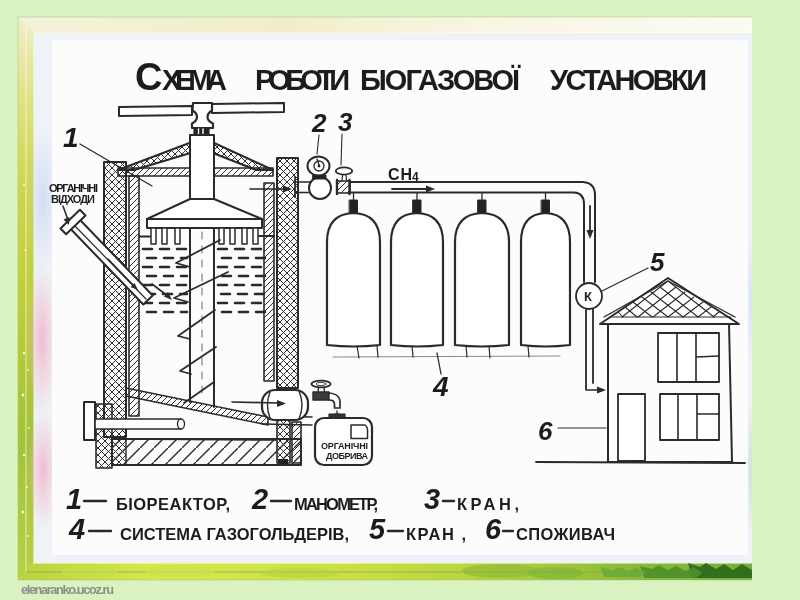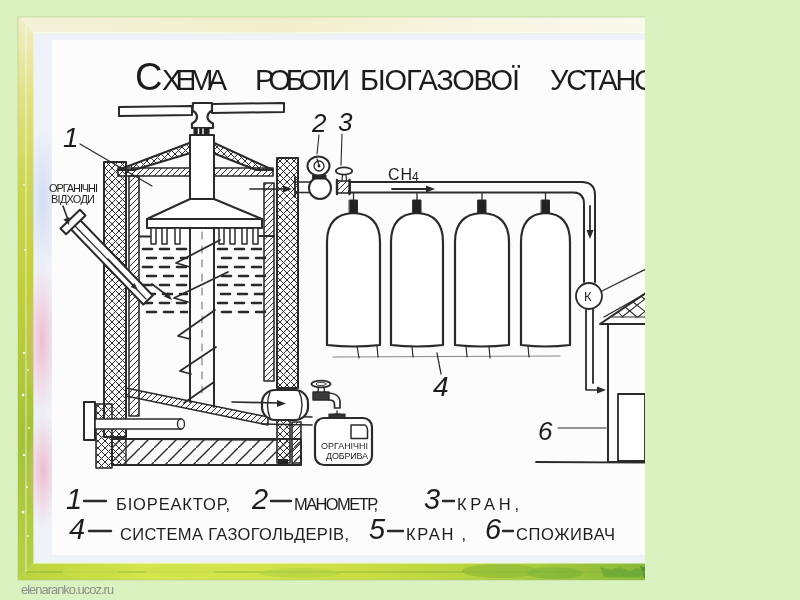--- a/index.html
+++ b/index.html
@@ -1,16 +1,16 @@
 <!DOCTYPE html>
 <html><head>
 <meta charset="utf-8">
 <style>
   html,body{margin:0;padding:0;background:#d9f2bf;}
-  #stage{position:relative;width:645px;height:600px;overflow:hidden;font-family:"Liberation Sans",sans-serif;transform:translateZ(0);will-change:transform;}
+  #stage{position:relative;width:752px;height:600px;overflow:hidden;font-family:"Liberation Sans",sans-serif;transform:translateZ(0);will-change:transform;font-weight:bold;}
 </style>
 </head>
 <body>
 <div id="stage">
 <svg width="800" height="600" viewBox="0 0 800 600" xmlns="http://www.w3.org/2000/svg">
 <defs>
   <pattern id="xh" width="7" height="7" patternUnits="userSpaceOnUse">
     <path d="M-1,8 L8,-1 M-1,-1 L8,8" stroke="#2e2e2e" stroke-width="1"></path>
   </pattern>
   <pattern id="dh" width="6" height="6" patternUnits="userSpaceOnUse">

